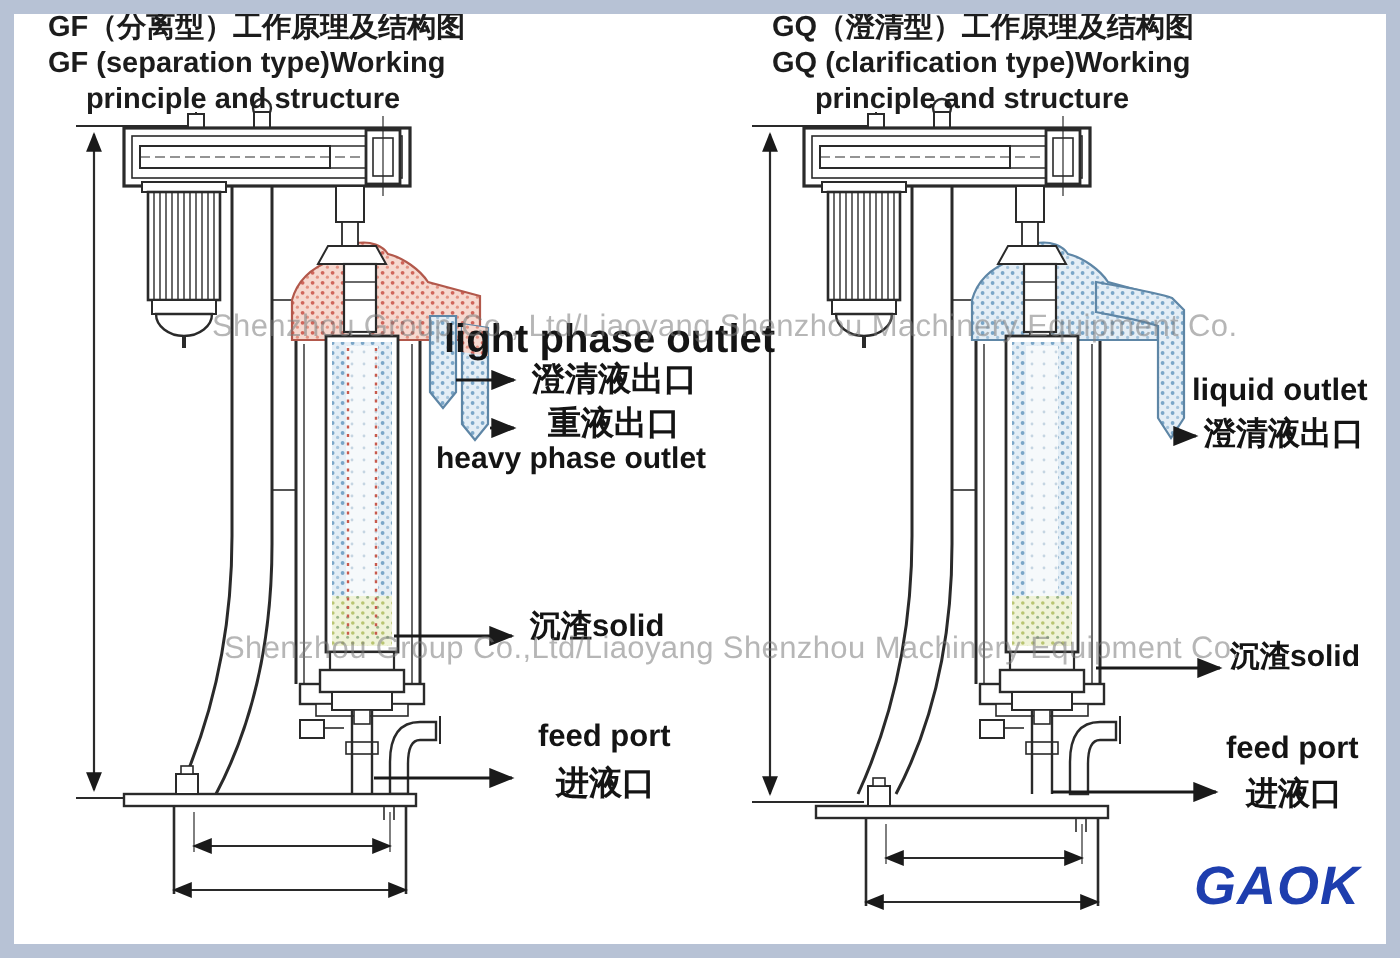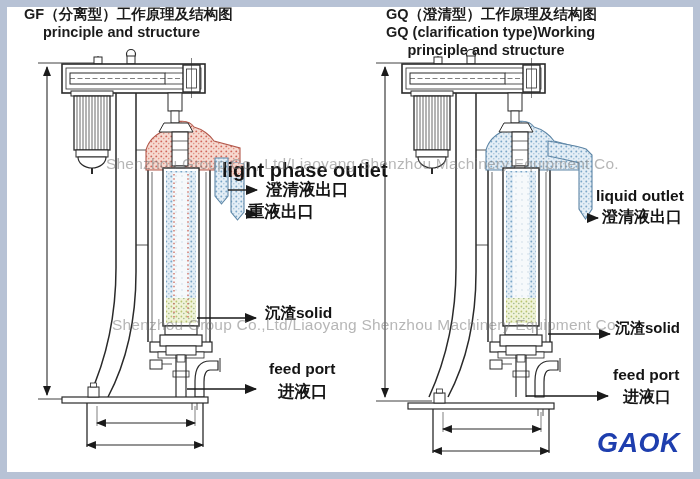--- a/index.html
+++ b/index.html
@@ -208,31 +208,33 @@
       <g stroke="#1a1a1a" stroke-width="1.4">
         <line x1="249" y1="218" x2="258" y2="218" marker-end="url(#ah)"></line>
         <line x1="208" y1="334" x2="270" y2="334" marker-end="url(#ah)"></line>
         <line x1="186" y1="396" x2="268" y2="396" marker-end="url(#ah)"></line>
       </g>
     </g>
   </svg>
 
   <div class="title" style="left:24px;top:5px;width:195px;">
     <span class="tline">GF（分离型）工作原理及结构图</span>
+    <span class="tline">GF (separation type)Working</span>
     <span class="tline">principle and structure</span>
   </div>
   <div class="title" style="left:386px;top:5px;width:200px;">
     <span class="tline">GQ（澄清型）工作原理及结构图</span>
     <span class="tline">GQ (clarification type)Working</span>
     <span class="tline">principle and structure</span>
   </div>
 
   <div class="lbl" style="left:222px;top:159px;font-size:20px;">light phase outlet</div>
   <div class="lbl" style="left:266px;top:179px;font-size:16.5px;">澄清液出口</div>
-  <div class="lbl" style="left:248px;top:201px;font-size:16.5px;">重液出口</div>
+  <div class="lbl" style="left:274px;top:201px;font-size:16.5px;">重液出口</div>
+  <div class="lbl" style="left:218px;top:221px;font-size:15px;">heavy phase outlet</div>
   <div class="lbl" style="left:265px;top:303px;font-size:15.5px;">沉渣solid</div>
   <div class="lbl" style="left:269px;top:360px;font-size:15.5px;">feed port</div>
   <div class="lbl" style="left:278px;top:381px;font-size:16.5px;">进液口</div>
 
   <div class="lbl" style="left:596px;top:187px;font-size:15.5px;">liquid outlet</div>
   <div class="lbl" style="left:602px;top:207px;font-size:16px;">澄清液出口</div>
   <div class="lbl" style="left:615px;top:319px;font-size:15px;">沉渣solid</div>
   <div class="lbl" style="left:613px;top:366px;font-size:15.5px;">feed port</div>
   <div class="lbl" style="left:623px;top:387px;font-size:16px;">进液口</div>
 

